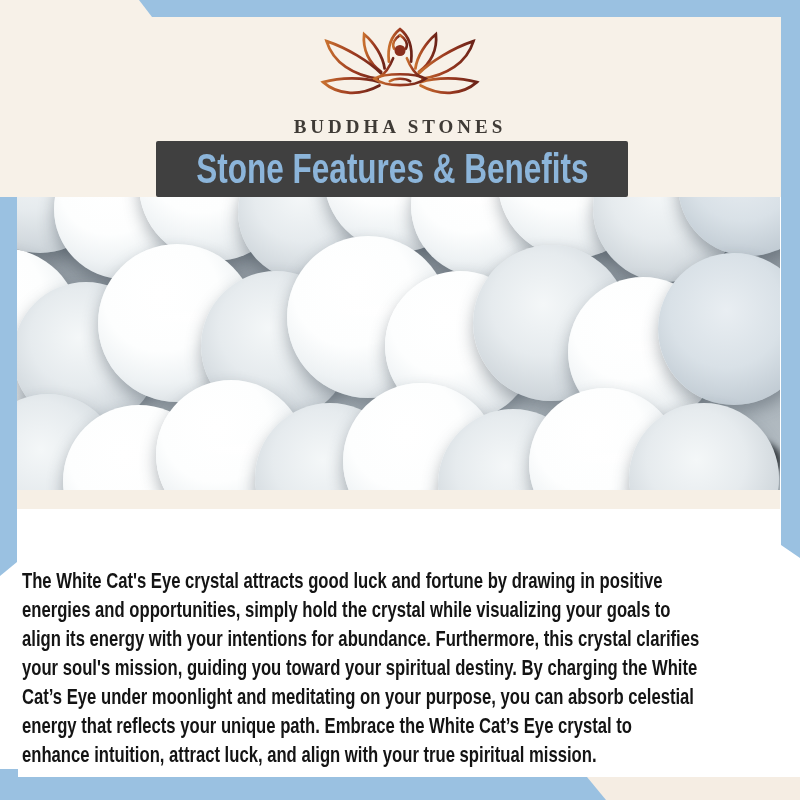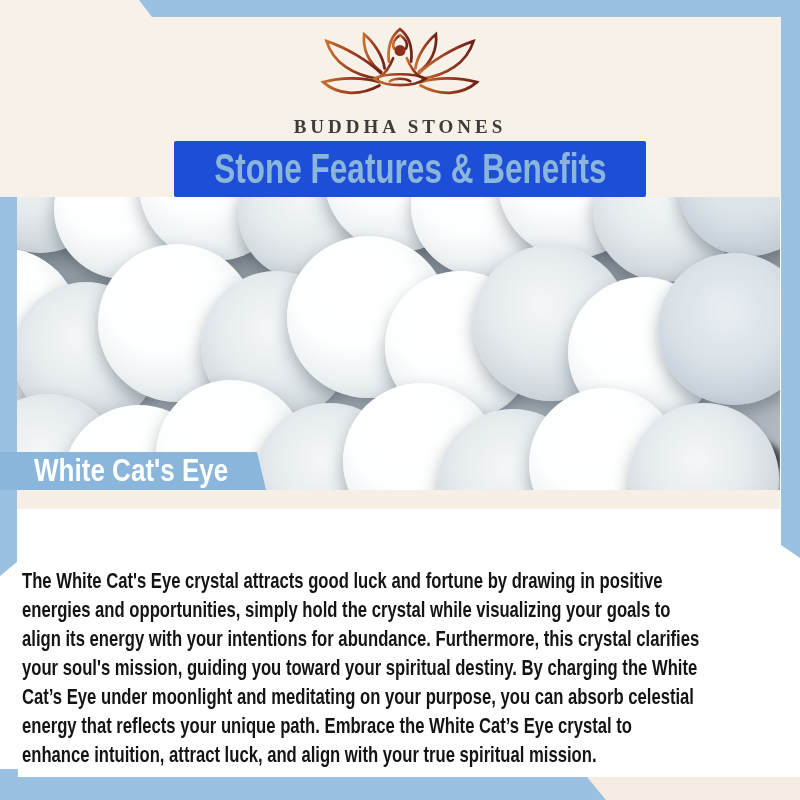--- a/index.html
+++ b/index.html
@@ -13,21 +13,21 @@
   .top-band{position:absolute;left:0;top:0;width:800px;height:17px;background:var(--accent-blue,#9ac1e1);
     clip-path:polygon(139px 0,100% 0,100% 100%,152px 100%);}
   .right-strip{position:absolute;left:781px;top:0;width:19px;height:558px;background:var(--accent-blue,#9ac1e1);
     clip-path:polygon(0 0,100% 0,100% 100%,0 calc(100% - 13px));}
   .left-strip{position:absolute;left:0;top:197px;width:17px;height:379px;background:var(--accent-blue,#9ac1e1);
     clip-path:polygon(0 0,100% 0,100% calc(100% - 14px),0 100%);}
   .logo{position:absolute;left:302px;top:24px;width:196px;height:94px;}
   .brand-name{position:absolute;left:0;top:116px;width:800px;text-align:center;
     font-family:"Liberation Serif",serif;font-size:19px;font-weight:600;letter-spacing:4px;
     color:var(--brand-text,#3f3b36);}
-  .title-panel{position:absolute;left:174px;top:141px;width:472px;height:56px;background:#1d4ed8;border-radius:2px;
+  .title-panel{position:absolute;left:156px;top:141px;width:472px;height:56px;background:#404040;border-radius:2px;
     display:flex;align-items:center;justify-content:center;}
   .section-title{font-size:42px;font-weight:bold;color:var(--title-blue,#8cb5da);white-space:nowrap;
     transform:scaleX(.75);transform-origin:50% 50%;letter-spacing:0px;}
   
   .photo{position:absolute;left:17px;top:197px;width:763px;height:293px;overflow:hidden;
     background:linear-gradient(180deg,#858e96 0%,#a9b2b9 55%,#b7c0c6 100%);}
   .bead{position:absolute;border-radius:50%;transform:translate(-50%,-50%);
     box-shadow:0 8px 16px rgba(55,65,75,.38);}
   .b1{background:radial-gradient(circle at 40% 32%,#ffffff 0%,#fdfefe 40%,#eef2f4 62%,#d8dee2 82%,#c6cdd2 100%);}
   .b2{background:radial-gradient(circle at 45% 38%,#f4f7f8 0%,#e6ebee 40%,#d0d7dc 70%,#b7c0c6 100%);}
@@ -134,23 +134,20 @@
       <div class="bead b2" style="left: 4%; top: 92%; width: 146px; height: 146px;"></div>
       <div class="bead b1" style="left: 16%; top: 97%; width: 152px; height: 152px;"></div>
       <div class="bead streak" style="left: 28%; top: 88%; width: 150px; height: 150px;"></div>
       <div class="bead b2" style="left: 41%; top: 96%; width: 150px; height: 150px;"></div>
       <div class="bead b1" style="left: 53%; top: 90%; width: 156px; height: 156px;"></div>
       <div class="bead b2" style="left: 65%; top: 98%; width: 150px; height: 150px;"></div>
       <div class="bead streak" style="left: 77%; top: 91%; width: 152px; height: 152px;"></div>
       <div class="bead b2" style="left: 90%; top: 96%; width: 150px; height: 150px;"></div>
     </div>
 
-  <div class="stone-banner">
-    <span class="stone-label">White Cat's Eye</span>
-  </div>
   <div class="photo-bottom-band"></div>
 
 
   <div class="description">
     <div class="line">The White Cat's Eye crystal attracts good luck and fortune by drawing in positive</div>
     <div class="line">energies and opportunities, simply hold the crystal while visualizing your goals to</div>
     <div class="line">align its energy with your intentions for abundance. Furthermore, this crystal clarifies</div>
     <div class="line">your soul's mission, guiding you toward your spiritual destiny. By charging the White</div>
     <div class="line">Cat’s Eye under moonlight and meditating on your purpose, you can absorb celestial</div>
     <div class="line">energy that reflects your unique path. Embrace the White Cat’s Eye crystal to</div>

